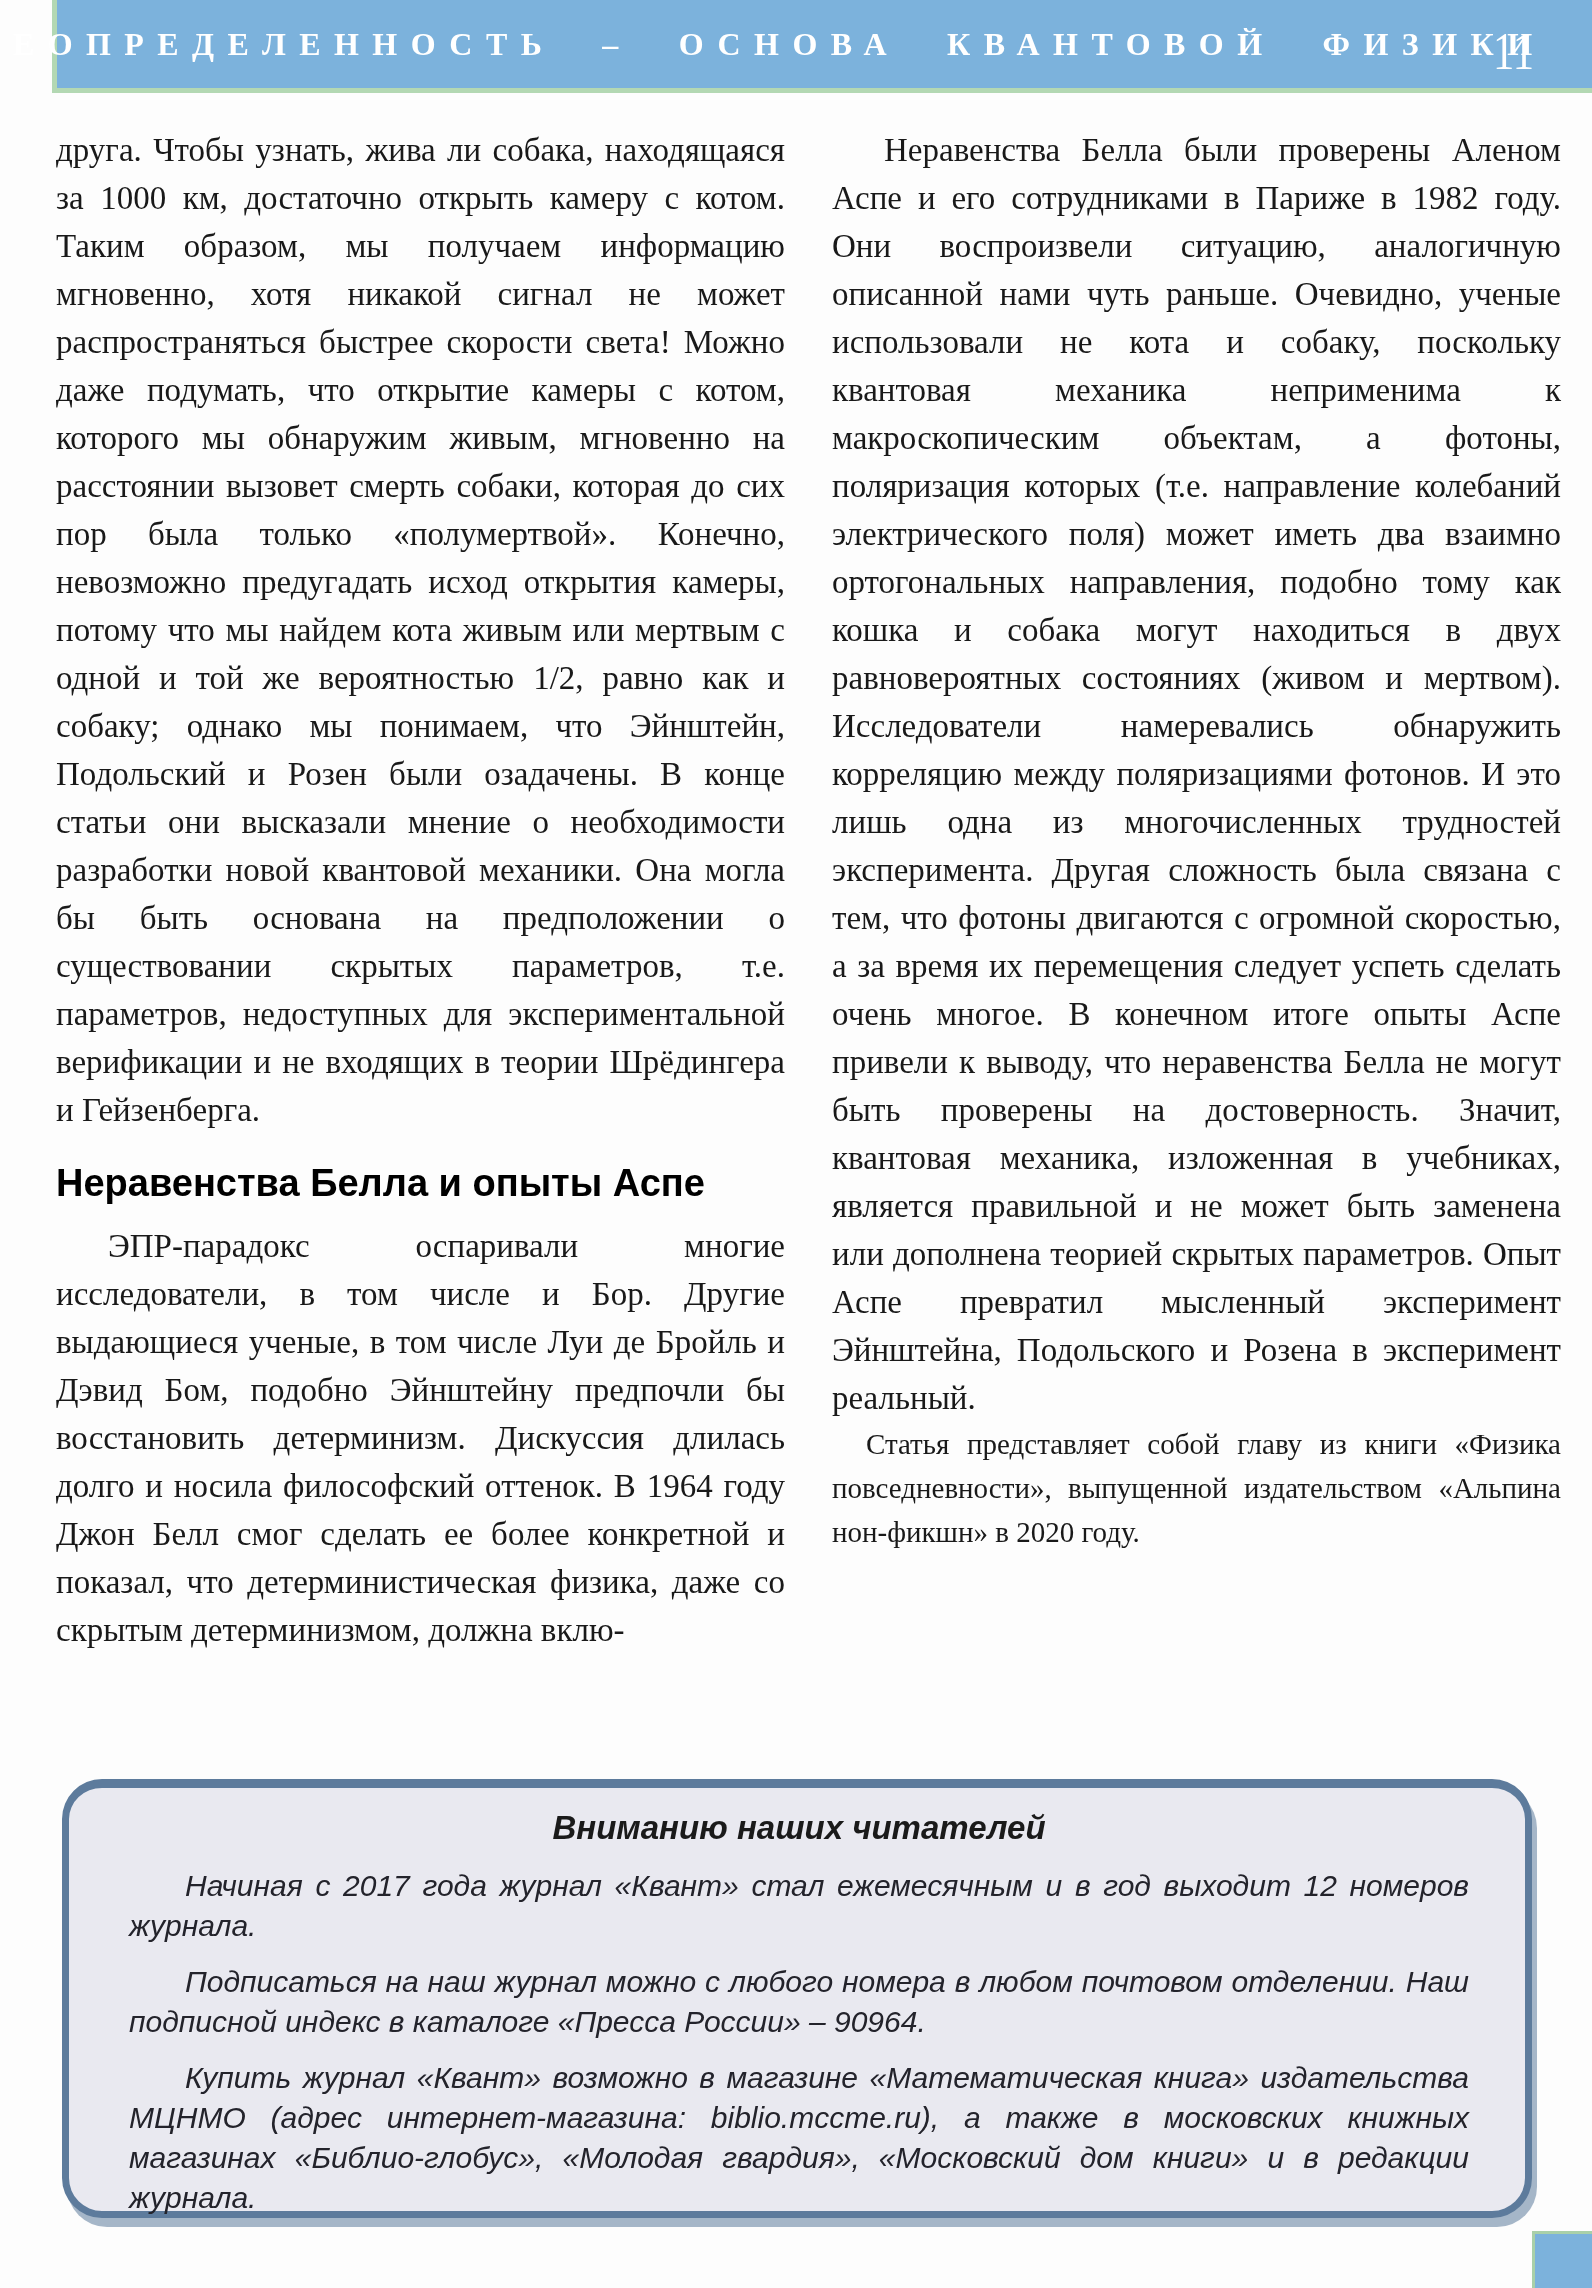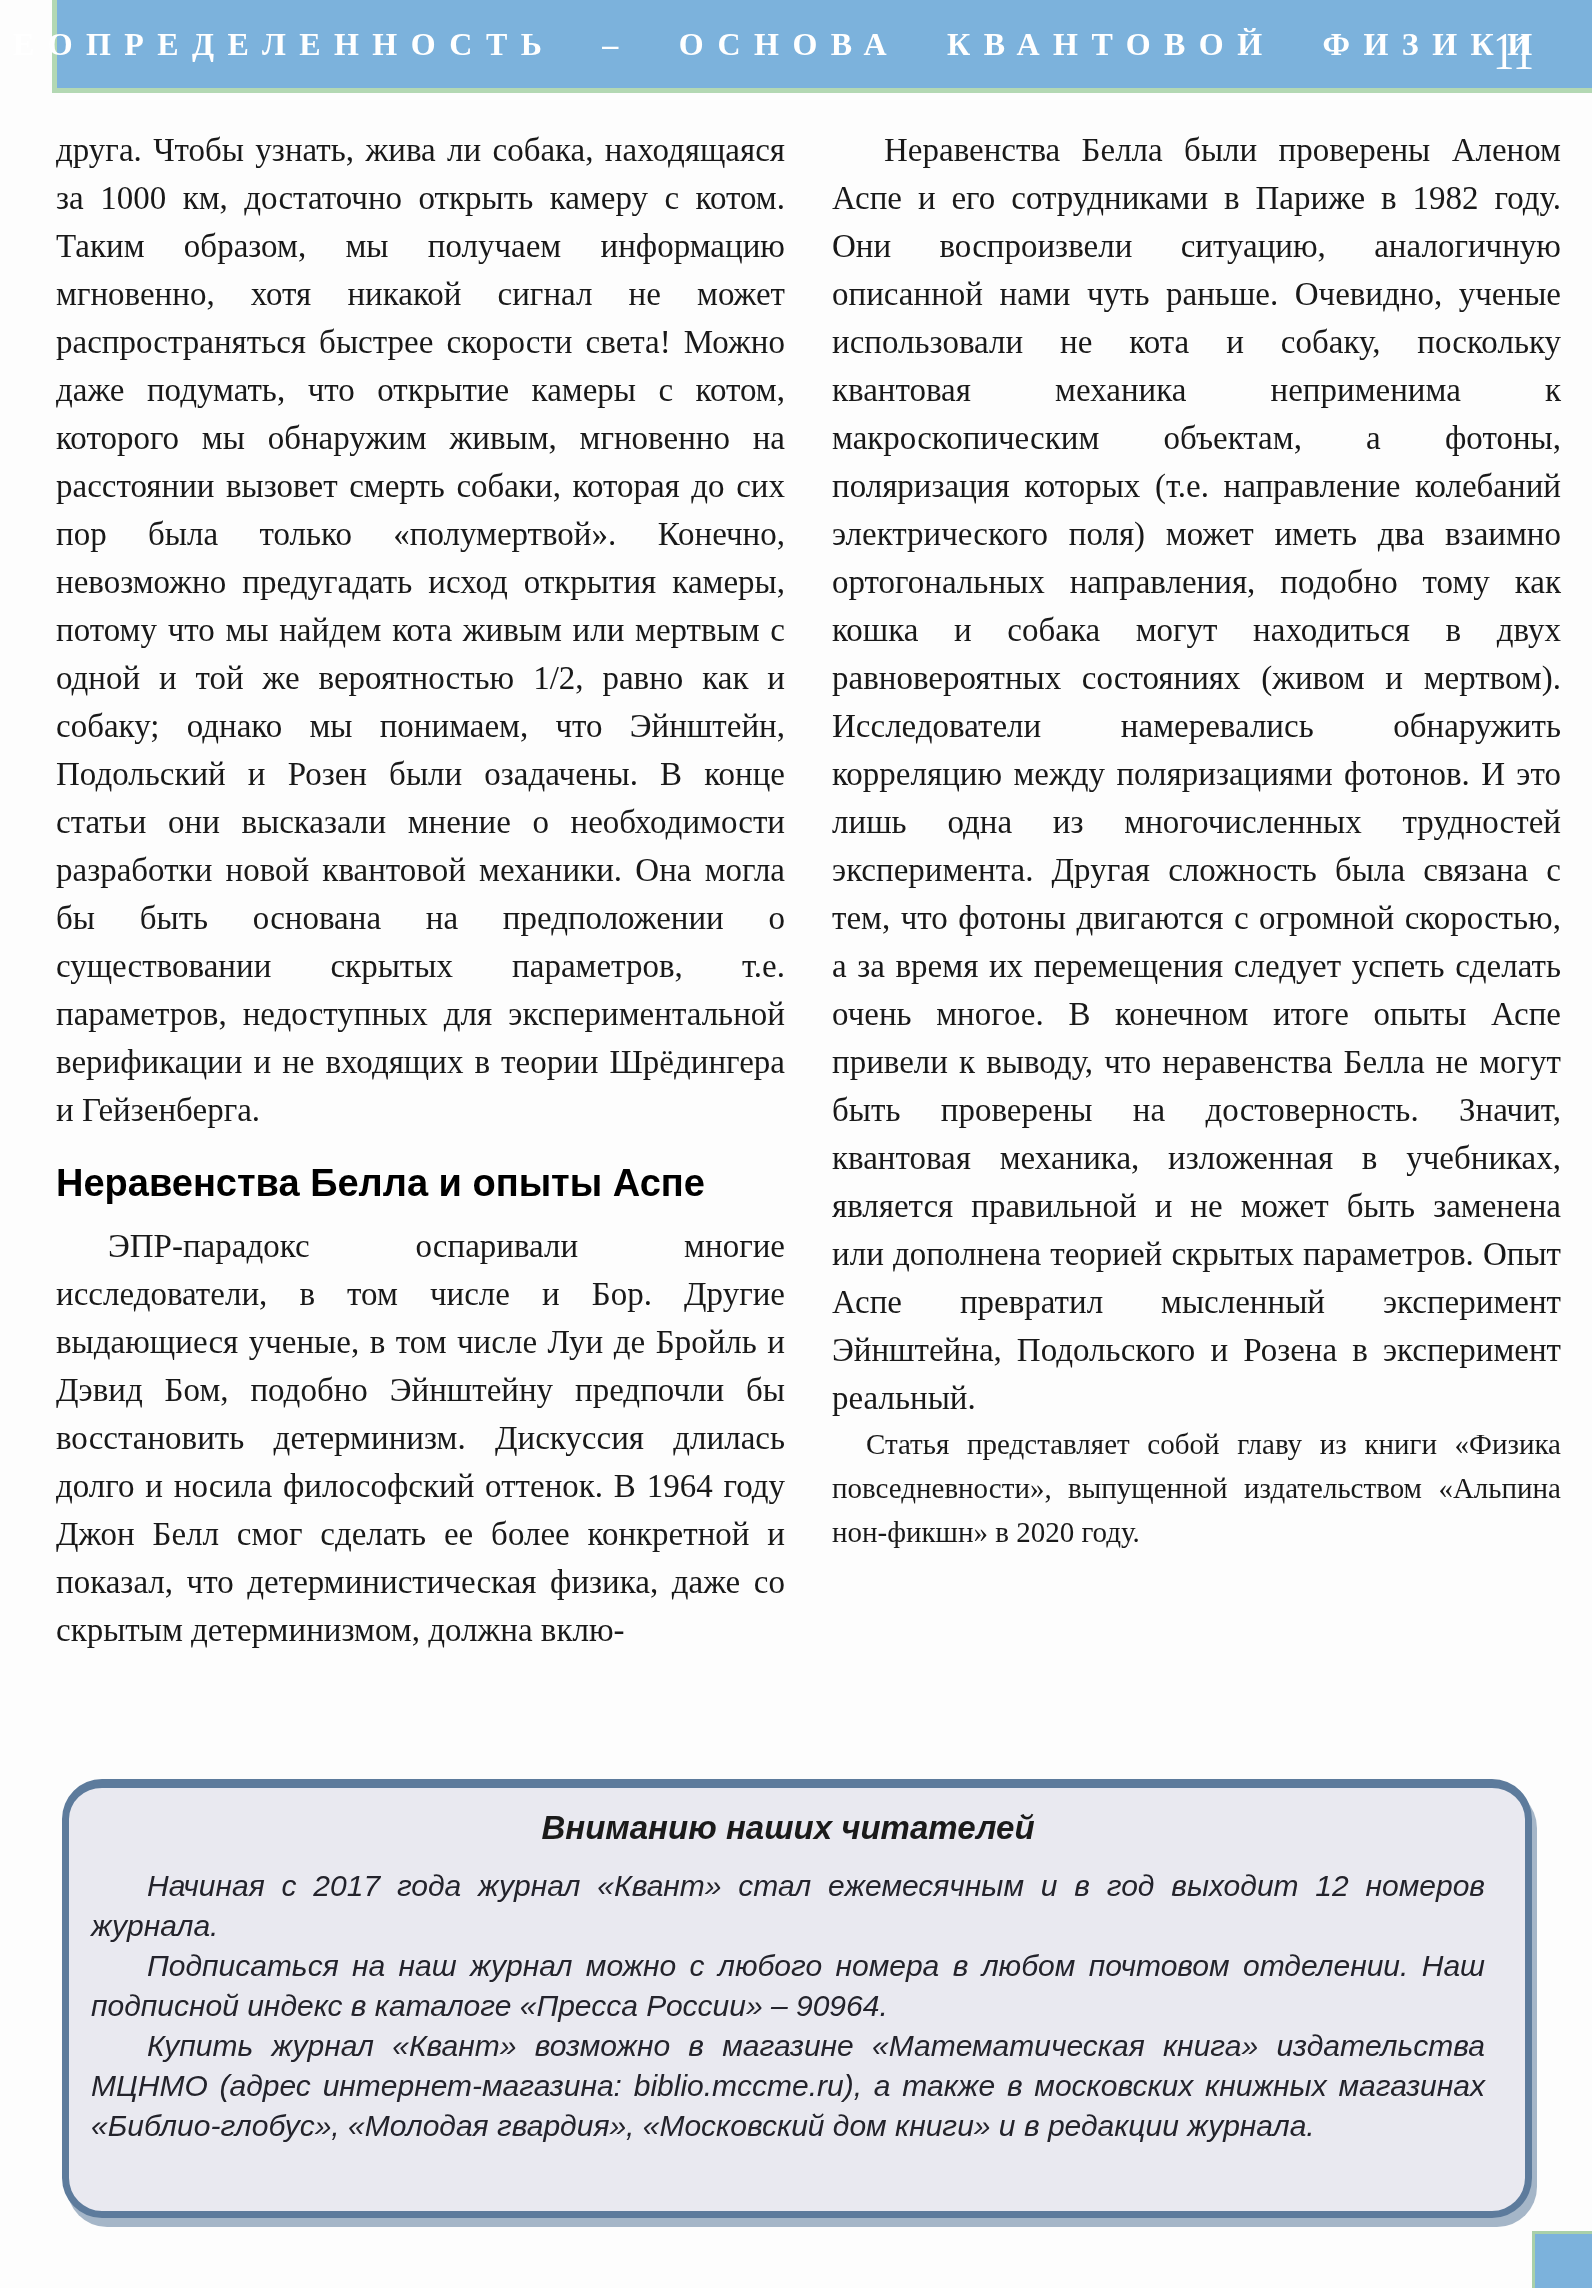--- a/index.html
+++ b/index.html
@@ -87,35 +87,35 @@
   .notice-box {
     position: absolute;
     left: 62px; top: 1779px;
     width: 1470px; height: 439px;
     box-sizing: border-box;
     background: #e9e9f0;
     border: 7px solid #5d7b9c;
     border-top-width: 9px;
     border-radius: 40px;
     box-shadow: 5px 9px 0 rgba(93, 123, 156, 0.55);
-    padding: 16px 40px 18px 22px;
+    padding: 16px 40px 18px 44px;
     font-family: "Liberation Sans", sans-serif;
     font-style: italic;
     color: #23232b;
   }
   .notice-title {
     margin: 4px 0 18px 0;
     text-align: center;
     font-weight: 700;
     font-size: 33px;
     line-height: 40px;
     color: #1a1a1a;
   }
   .notice-box p.notice-par {
-    margin: 0;
+    margin: 16px;
     font-size: 30px;
     line-height: 40px;
     text-align: justify;
     text-indent: 56px;
   }
 
   
   .corner-decor {
     position: absolute;
     right: 0; bottom: 0;

